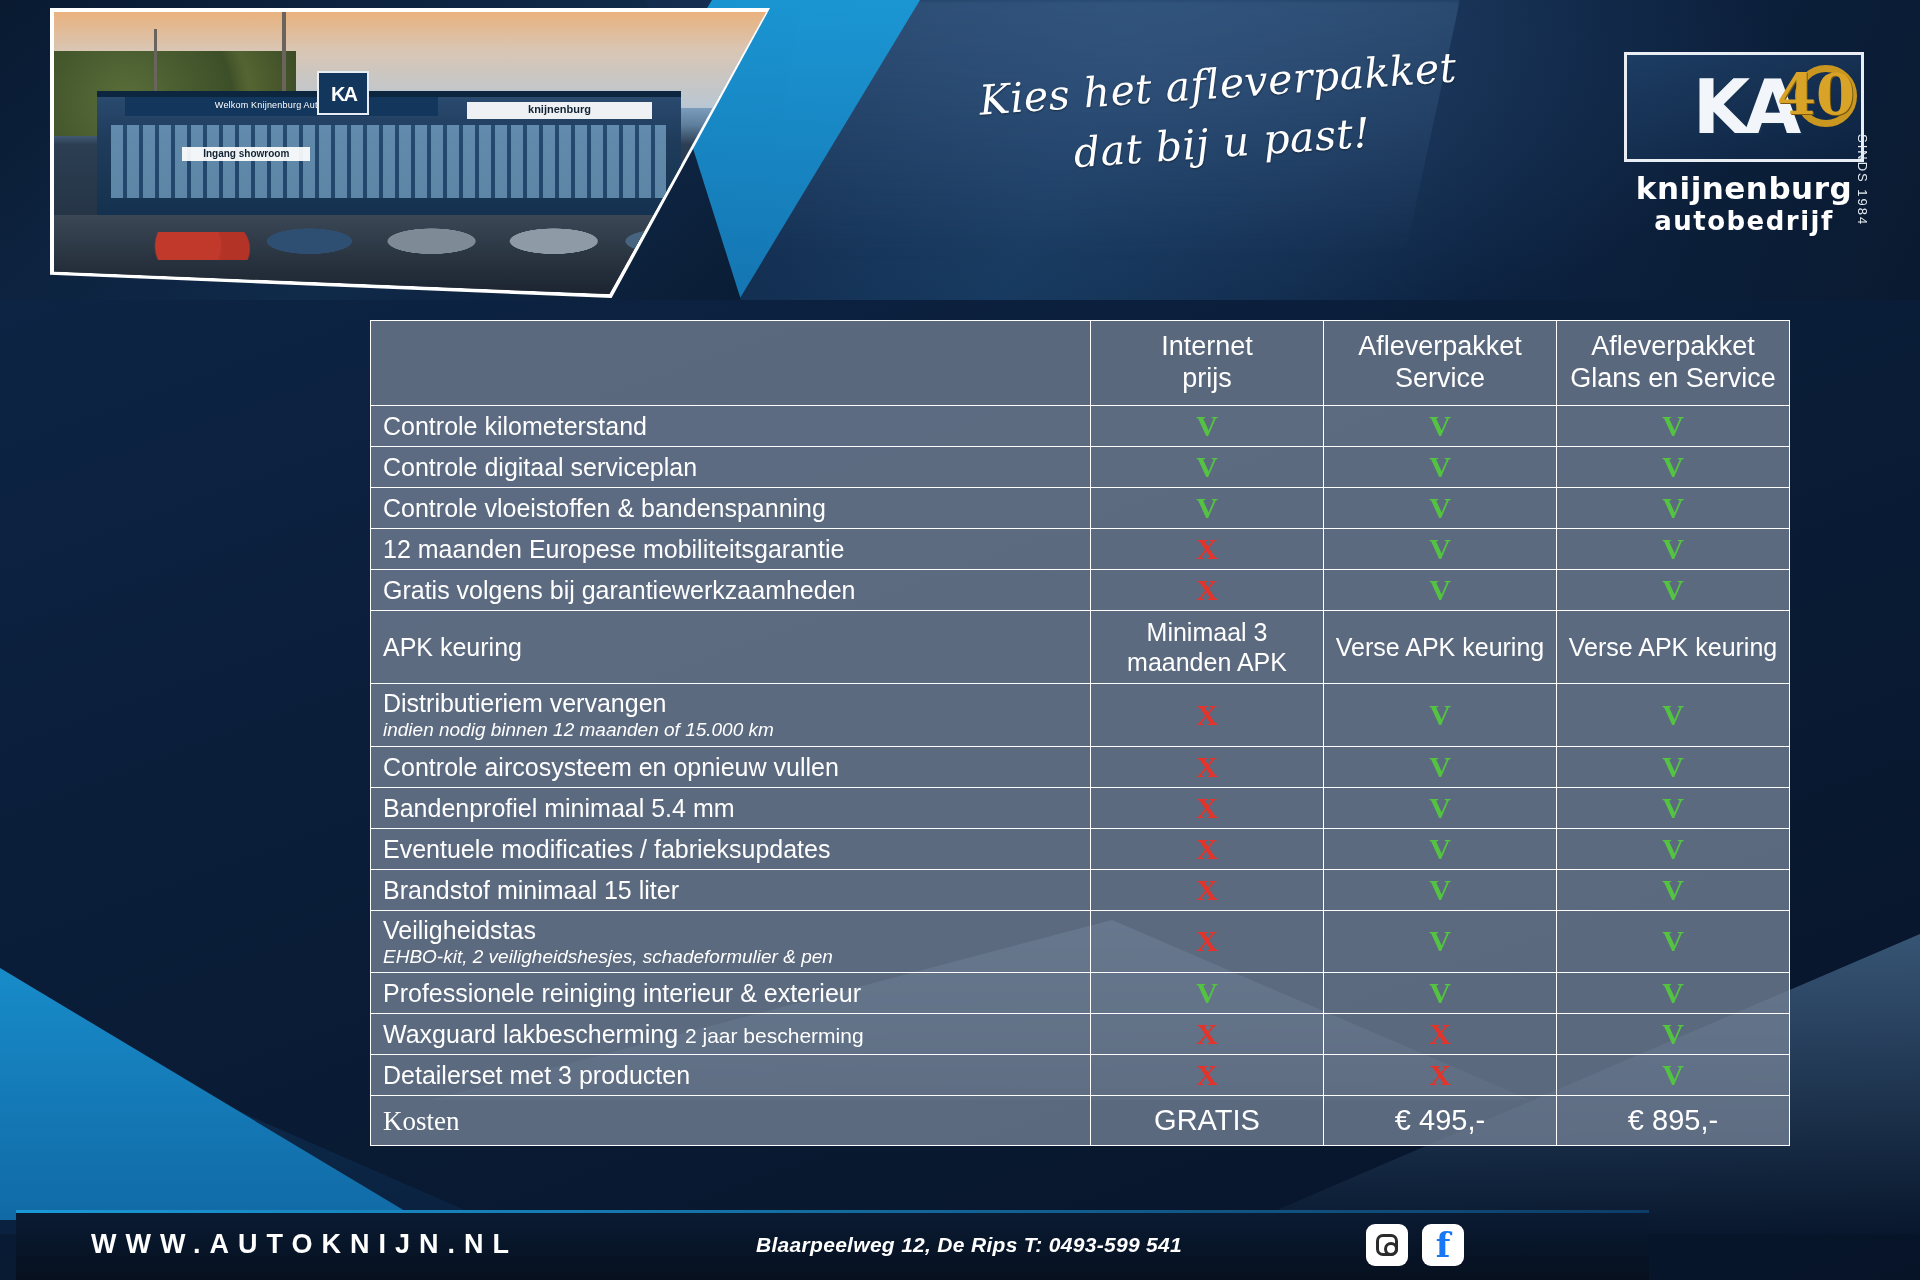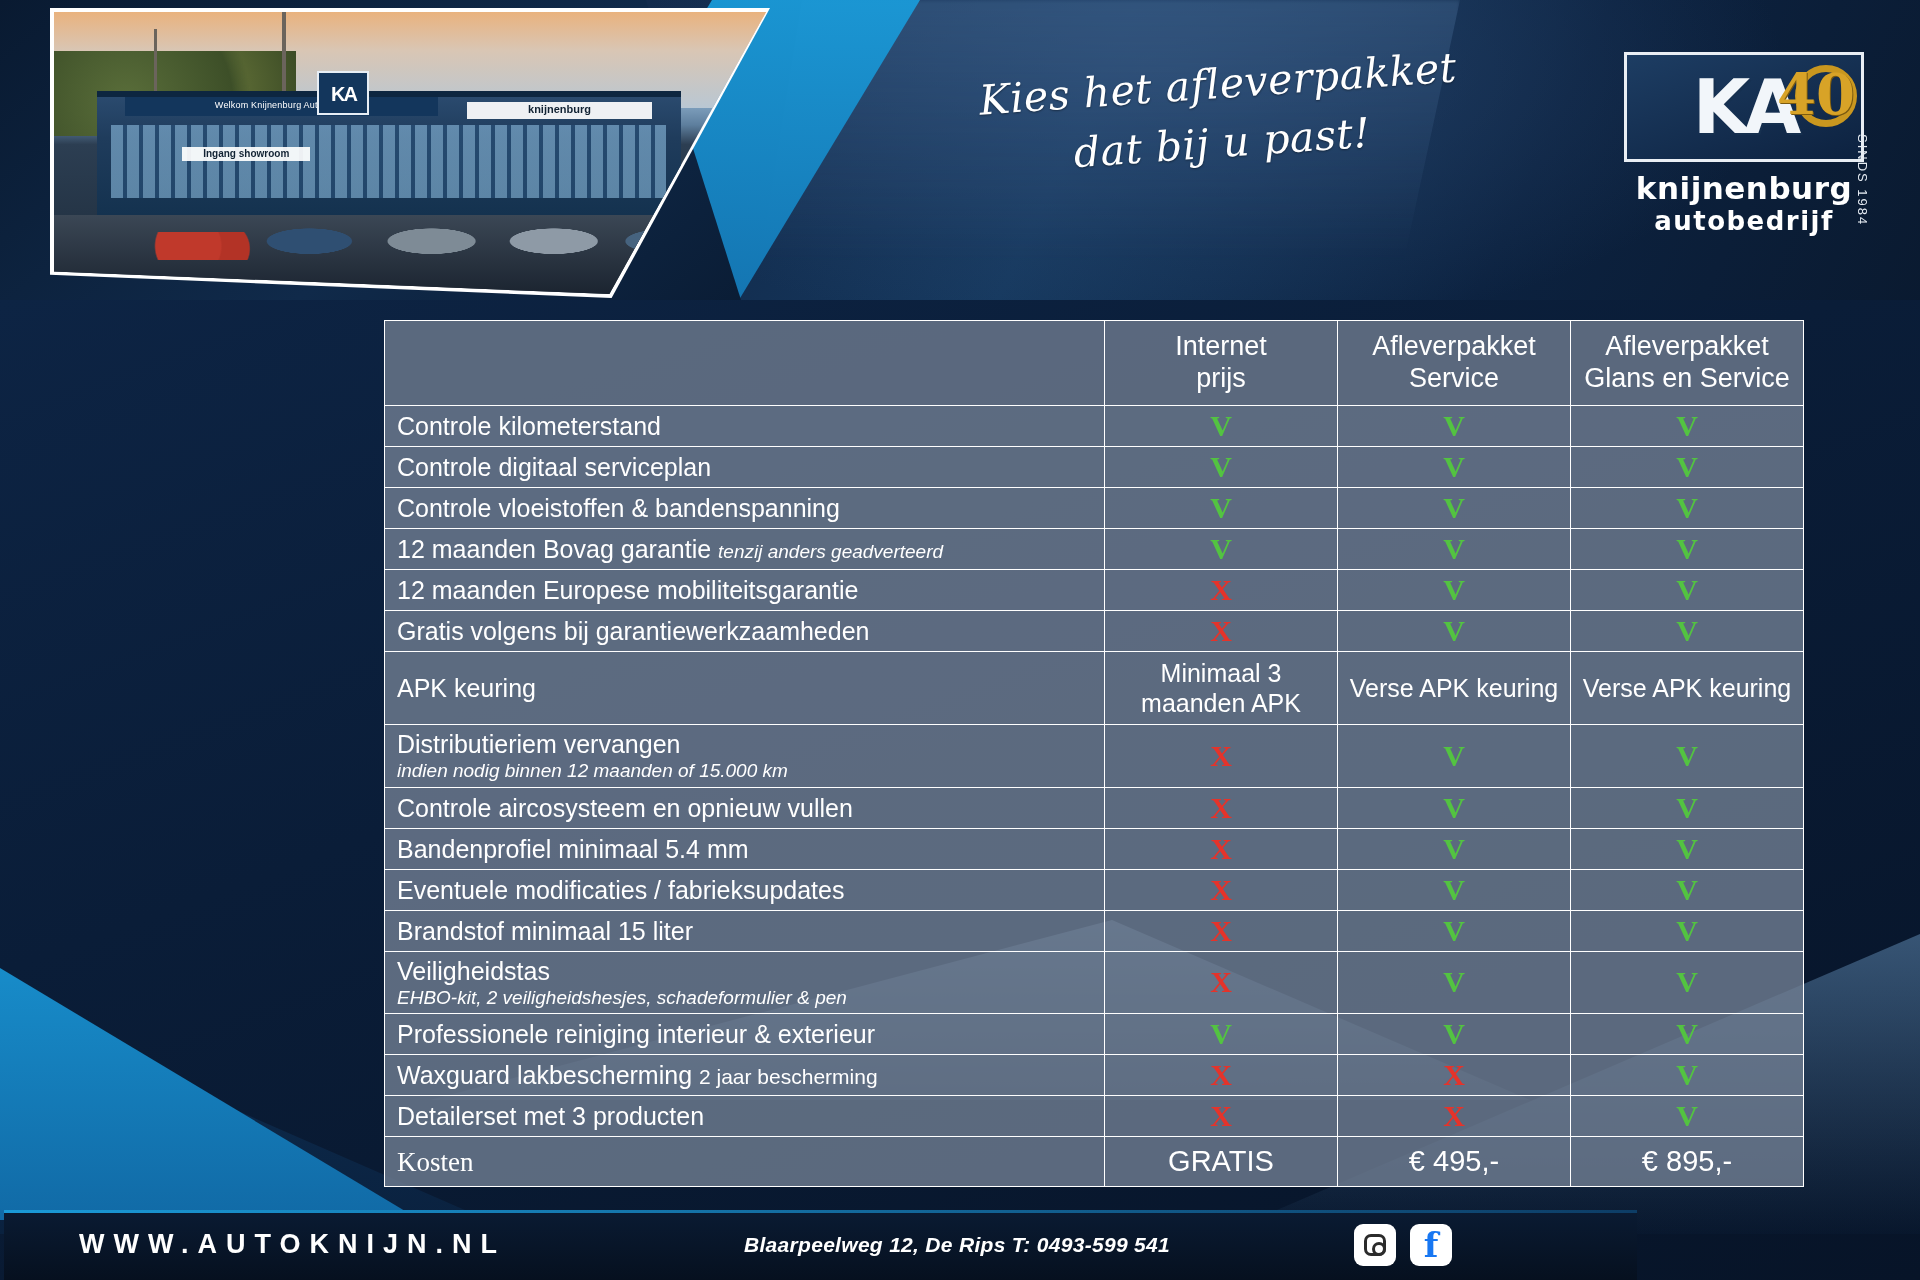--- a/index.html
+++ b/index.html
@@ -176,21 +176,21 @@
     clip-path: polygon(100% 0%, 100% 100%, 8% 100%);
   }
   .body-light-tri {
     position:absolute; left:430px; bottom:180px; width:1100px; height:180px;
     background: linear-gradient(180deg,rgba(150,195,230,.40),rgba(150,195,230,.12));
     clip-path: polygon(62% 0%, 100% 100%, 0% 100%);
   }
 
   
   .table-wrap {
-    position: absolute; left: 384px; top: 320px; width: 1140px;
+    position: absolute; left: 370px; top: 320px; width: 1140px;
   }
   table { border-collapse: collapse; width: 100%; table-layout: fixed; }
   col.c-feat { width: 720px; }
   col.c-col  { width: 233px; }
 
   td, th {
     border: 1px solid #ffffff;
     padding: 0;
     color: #ffffff;
     background: rgba(112,126,146,0.80);
@@ -232,21 +232,21 @@
   td.mark .x { color: #e5332a; font-family: "Liberation Serif", serif; font-size: 30px; }
   td.txt {
     text-align: center; font-size: 25px; line-height: 1.2; padding: 6px 6px;
   }
   tr.cost td { font-size: 29px; padding: 8px 12px; }
   tr.cost td.feat { font-size: 27px; font-family: Liberation Serif, serif; }
   tr.cost td.price { text-align: center; }
 
   
   .footer {
-    position: absolute; left: 4px; bottom: 0; width: 1633px; height: 70px;
+    position: absolute; left: 16px; bottom: 0; width: 1633px; height: 70px;
     background: linear-gradient(180deg,#0a1b33,#06101f);
     display:flex; align-items:center;
   }
   .footer-line {
     position:absolute; left:0; top:0; width:100%; height:3px;
     background: linear-gradient(90deg,#1a9ad8,#0d3d66);
   }
   .footer-url {
     position:absolute; left:75px; top:19px;
     color:#ffffff; font-size:27px; font-weight:bold; letter-spacing:9px;
@@ -363,26 +363,20 @@
             <td class="mark"><span class="v">V</span></td>
             <td class="mark"><span class="v">V</span></td>
           </tr>
           <tr>
             <td class="feat"><span>Controle vloeistoffen &amp; bandenspanning</span></td>
             <td class="mark"><span class="v">V</span></td>
             <td class="mark"><span class="v">V</span></td>
             <td class="mark"><span class="v">V</span></td>
           </tr>
           <tr>
-            <td class="feat"><span>12 maanden Bovag garantie</span> <span class="note">tenzij anders geadverteerd</span></td>
-            <td class="mark"><span class="v">V</span></td>
-            <td class="mark"><span class="v">V</span></td>
-            <td class="mark"><span class="v">V</span></td>
-          </tr>
-          <tr>
             <td class="feat"><span>12 maanden Europese mobiliteitsgarantie</span></td>
             <td class="mark"><span class="x">X</span></td>
             <td class="mark"><span class="v">V</span></td>
             <td class="mark"><span class="v">V</span></td>
           </tr>
           <tr>
             <td class="feat"><span>Gratis volgens bij garantiewerkzaamheden</span></td>
             <td class="mark"><span class="x">X</span></td>
             <td class="mark"><span class="v">V</span></td>
             <td class="mark"><span class="v">V</span></td>

